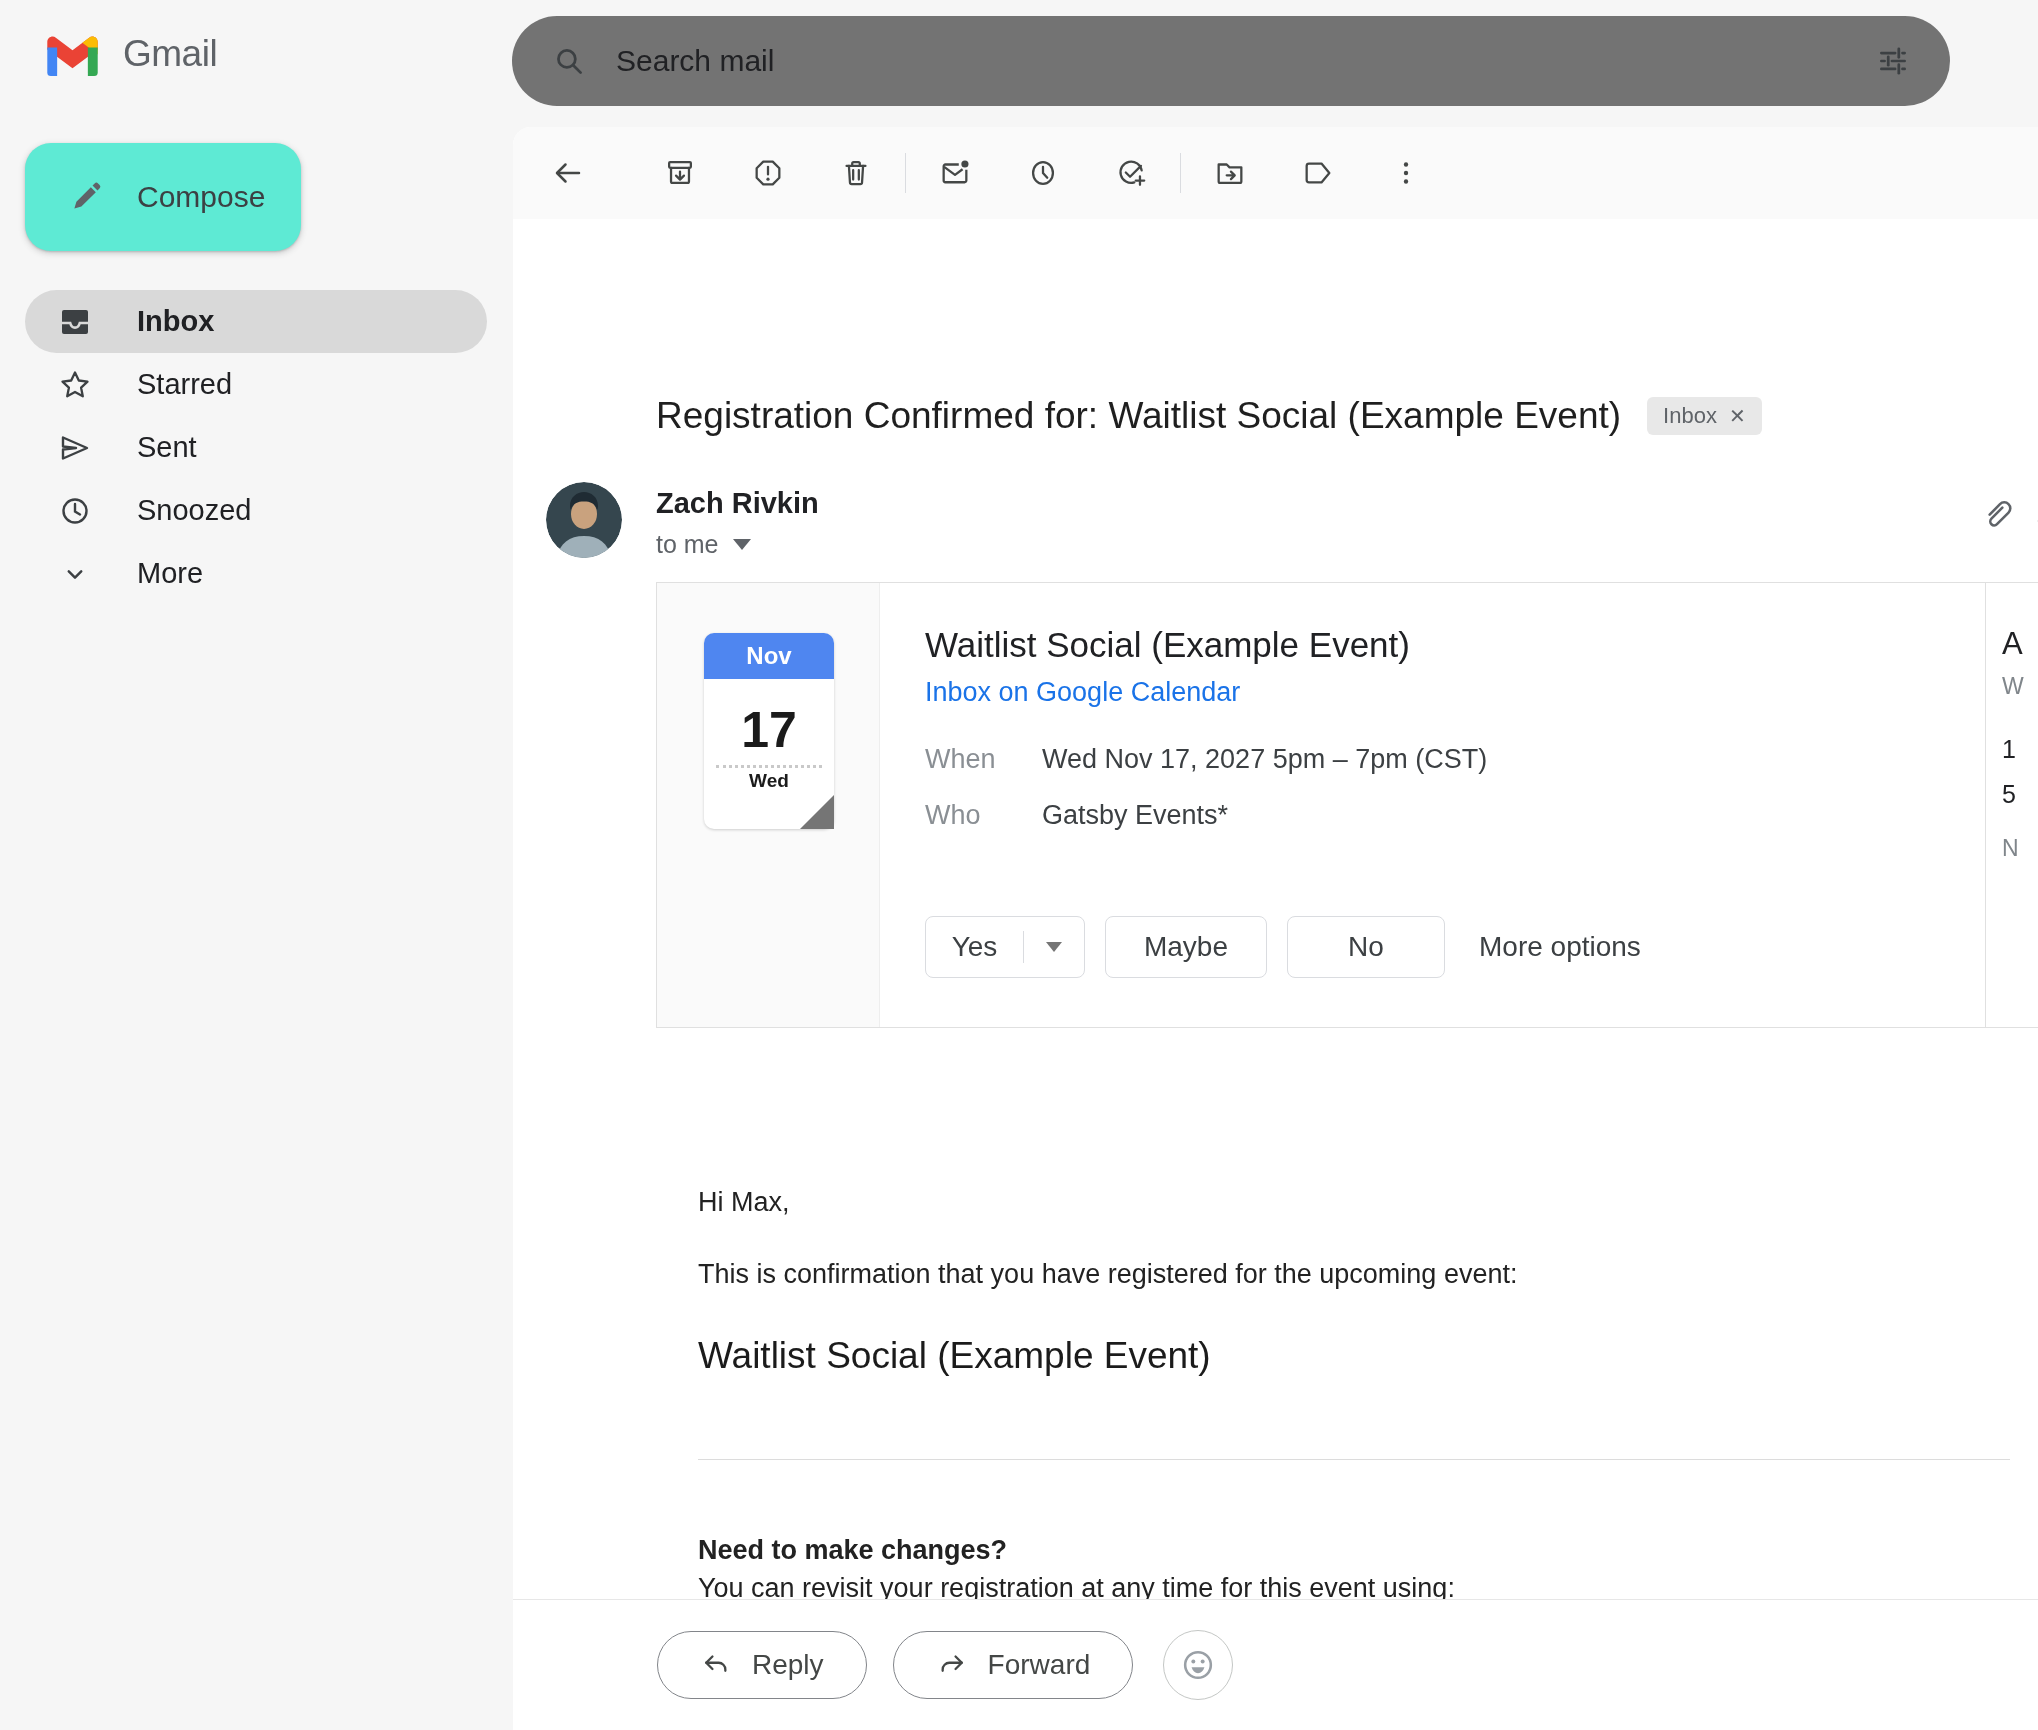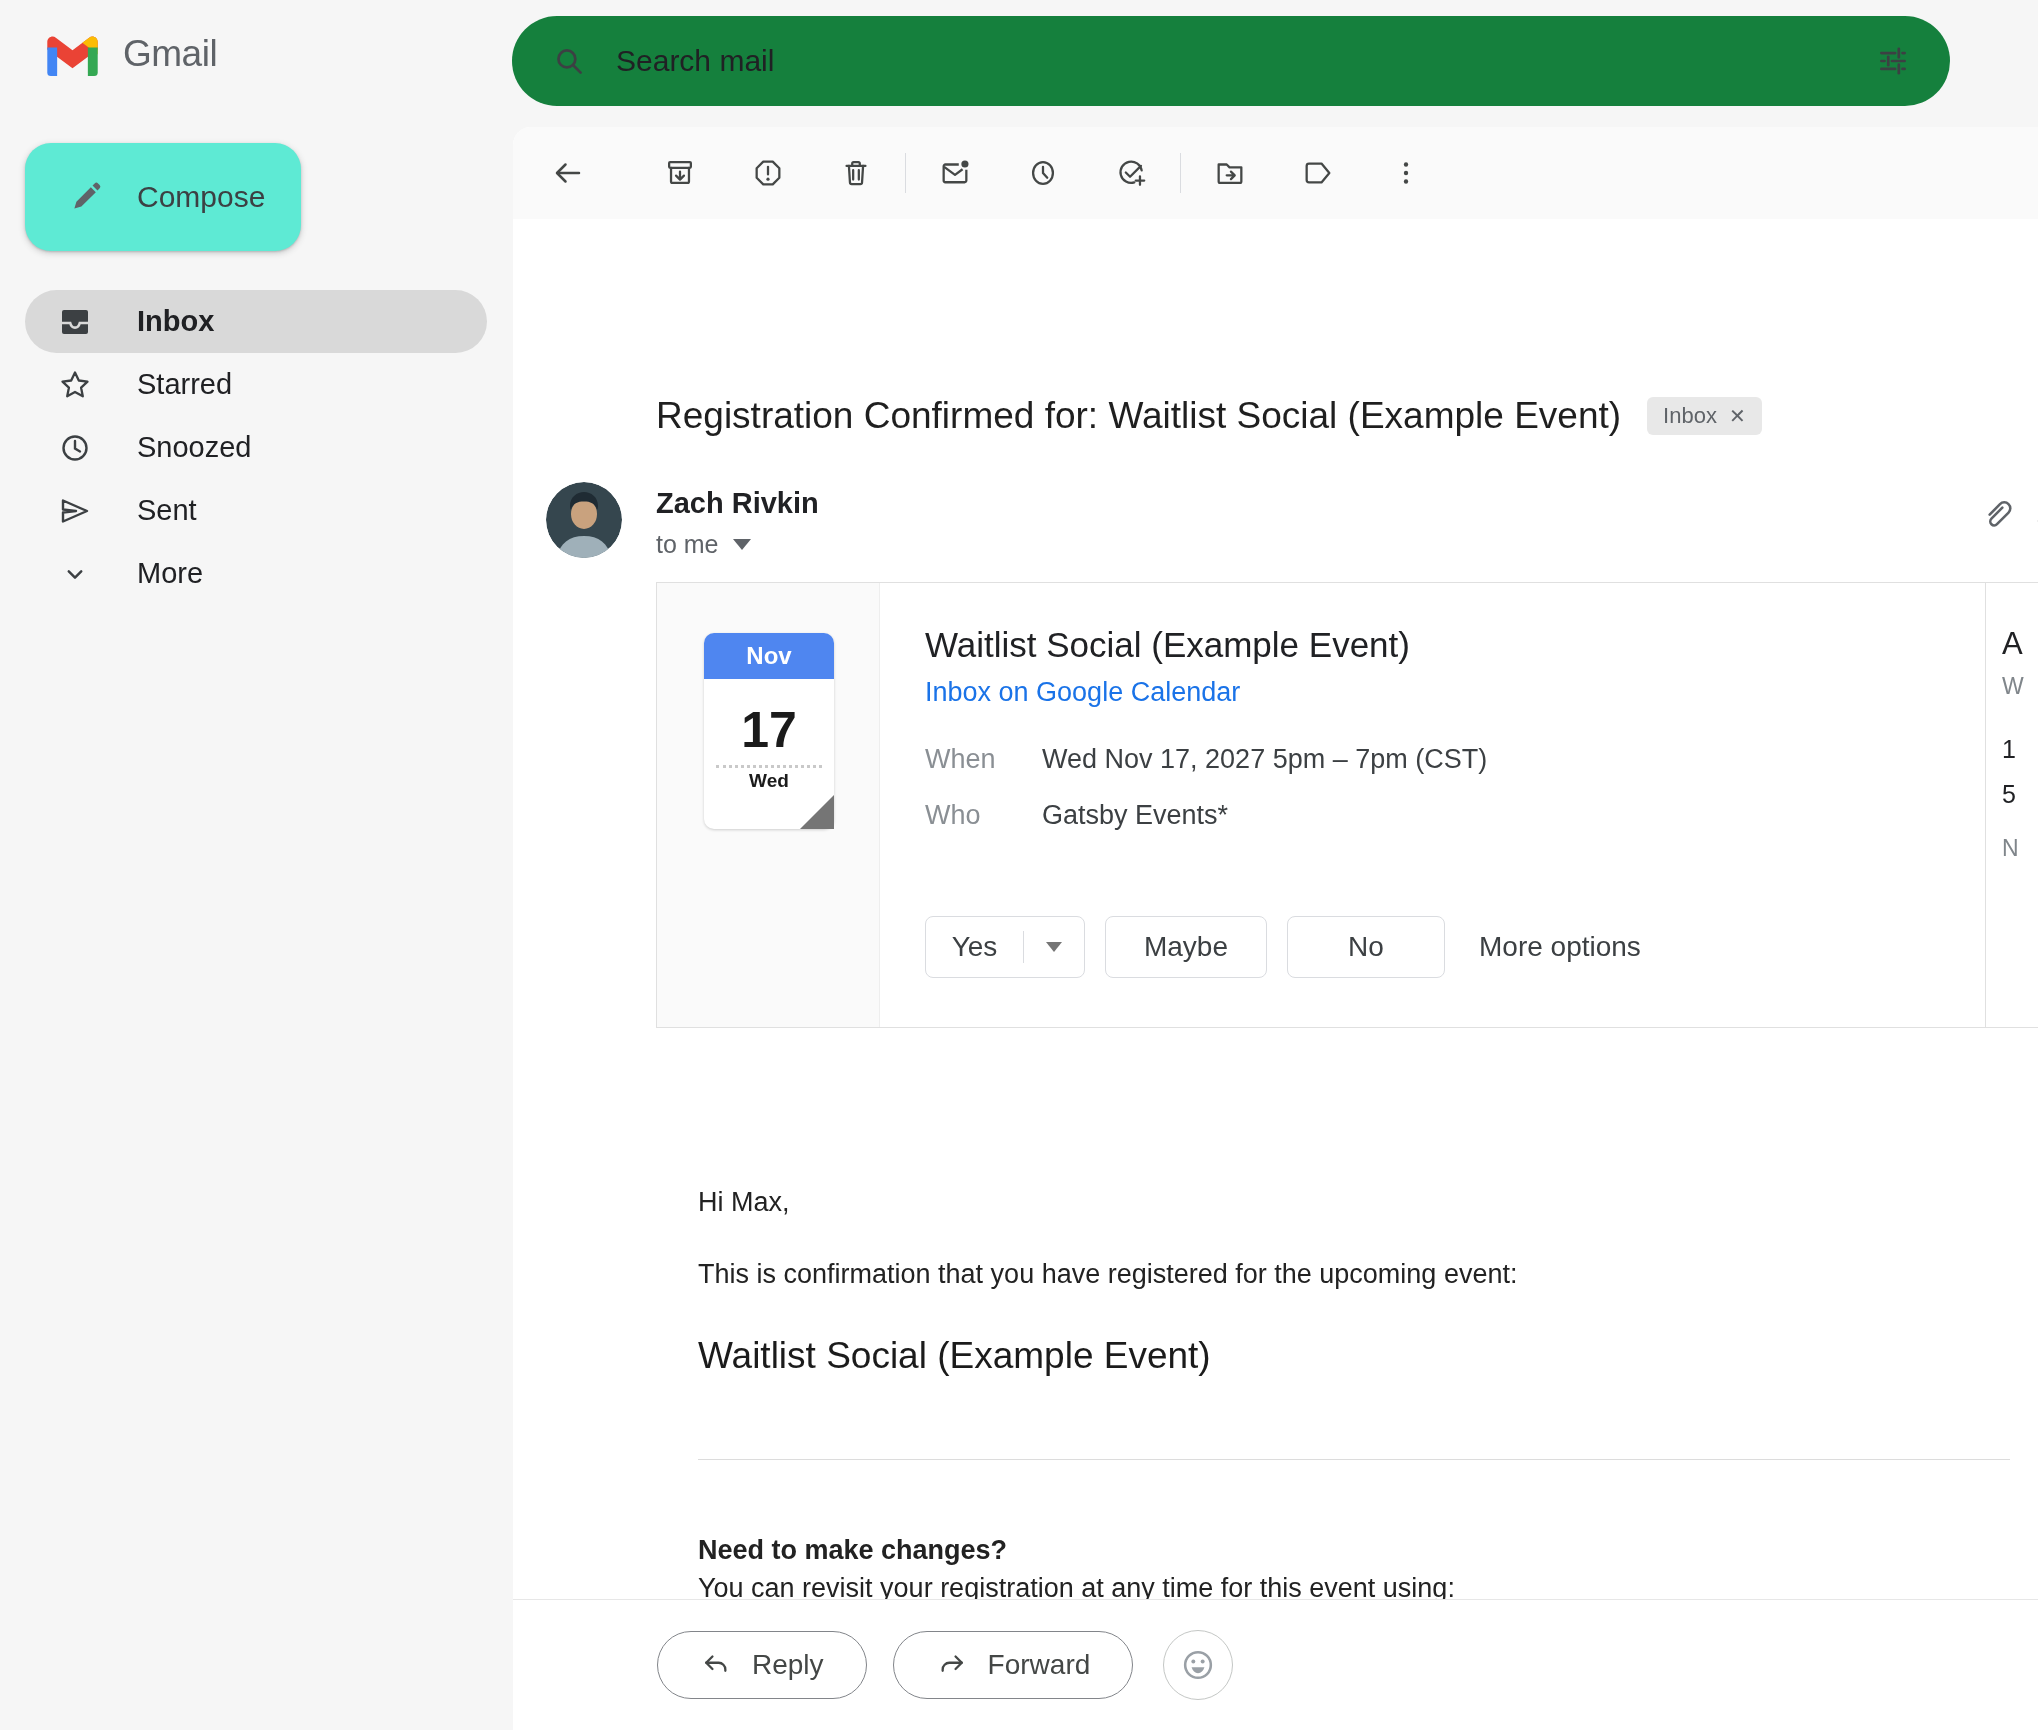--- a/index.html
+++ b/index.html
@@ -13,21 +13,21 @@
   }
   .abs { position:absolute; }
   svg { display:block; }
 
   
   .logo-wrap { left:44px; top:32px; display:flex; align-items:center; gap:22px; }
   .logo-text { font-size:37px; color:#5f6368; letter-spacing:-0.5px; }
 
   .searchbar {
     left:512px; top:16px; width:1438px; height:90px;
-    background:#15803d; border-radius:45px;
+    background:#737373; border-radius:45px;
     display:flex; align-items:center; padding:0 38px;
   }
   .searchbar input {
     flex:1; border:none; outline:none; background:transparent;
     font-family:"Liberation Sans", sans-serif;
     font-size:30px; color:#202124; margin-left:28px;
   }
   .searchbar input::placeholder { color:#202124; opacity:1; }
 
   
@@ -225,34 +225,34 @@
   <div class="nav-item">
     <span class="nav-icon">
       <svg width="36" height="36" viewBox="0 0 36 36" fill="none" stroke="#3c4043" stroke-width="2.3" stroke-linejoin="round">
         <path d="M18 5.5l3.8 8 8.7 1.1-6.4 6.1 1.7 8.6L18 25l-7.8 4.3 1.7-8.6-6.4-6.1 8.7-1.1z"></path>
       </svg>
     </span>
     <span>Starred</span>
   </div>
   <div class="nav-item">
     <span class="nav-icon">
+      <svg width="36" height="36" viewBox="0 0 36 36" fill="none" stroke="#3c4043" stroke-width="2.4" stroke-linejoin="round">
+        <path d="M6 28.5V19.5l13-1.5-13-1.5V7.5L30 18z"></path>
+      </svg>
+    </span>
+    <span>Sent</span>
+  </div>
+  <div class="nav-item">
+    <span class="nav-icon">
       <svg width="36" height="36" viewBox="0 0 36 36" fill="none" stroke="#3c4043" stroke-width="2.4" stroke-linecap="round">
         <circle cx="18" cy="18" r="11.5"></circle>
           <path d="M18 11v7.5l5 3"></path>
       </svg>
     </span>
     <span>Snoozed</span>
-  </div>
-  <div class="nav-item">
-    <span class="nav-icon">
-      <svg width="36" height="36" viewBox="0 0 36 36" fill="none" stroke="#3c4043" stroke-width="2.4" stroke-linejoin="round">
-        <path d="M6 28.5V19.5l13-1.5-13-1.5V7.5L30 18z"></path>
-      </svg>
-    </span>
-    <span>Sent</span>
   </div>
   <div class="nav-item">
     <span class="nav-icon">
       <svg width="32" height="32" viewBox="0 0 36 36" fill="none" stroke="#3c4043" stroke-width="2.8" stroke-linecap="round" stroke-linejoin="round">
         <path d="M11 15l7 7 7-7"></path>
       </svg>
     </span>
     <span>More</span>
   </div>
 </nav>

